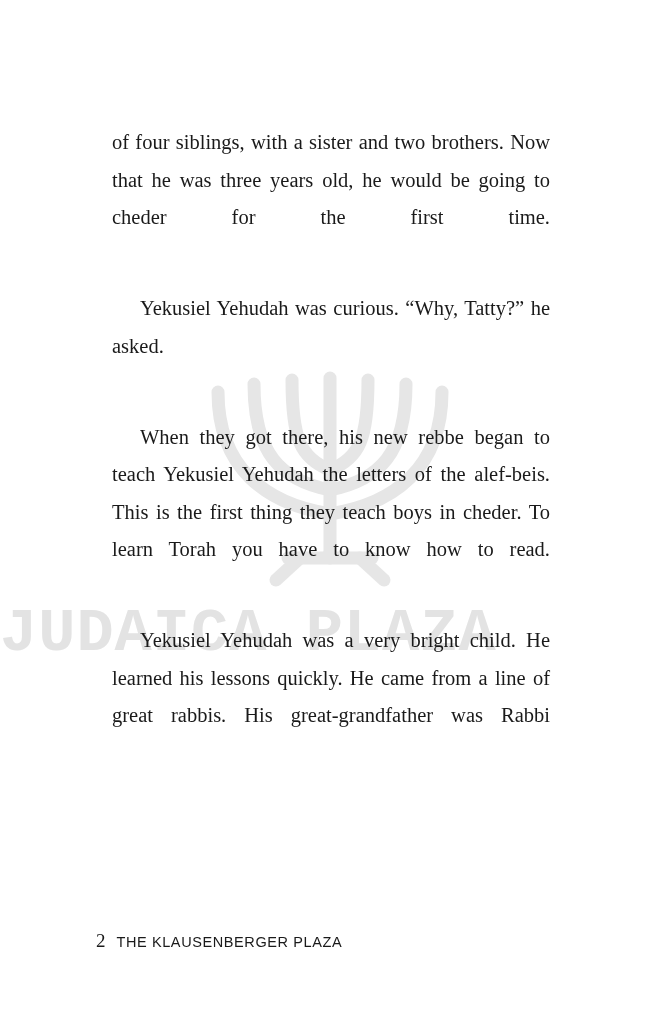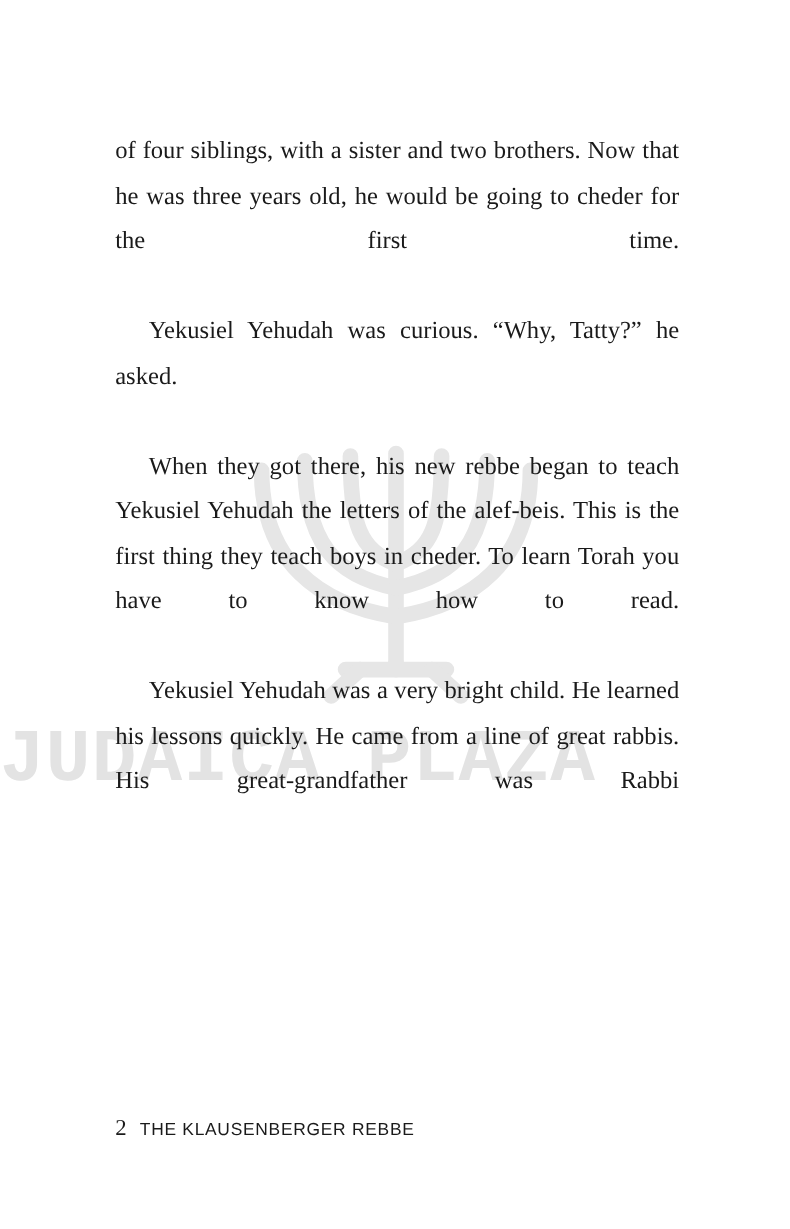--- a/index.html
+++ b/index.html
@@ -48,21 +48,21 @@
     opacity: 1;
   }
 
   
   .content {
     position: relative;
     z-index: 2;
     padding: 108px 92px 0 96px;
   }
   p {
-    margin: 0;
+    margin: 16px;
     font-size: 20.5px;
     line-height: 37.5px;
     color: #1a1a1a;
     text-align: justify;
     text-justify: inter-word;
     hyphens: manual;
   }
   p.indent {
     text-indent: 28px;
   }
@@ -125,16 +125,16 @@
 
   <div class="content">
     <p>of four siblings, with a sister and two brothers. Now that he was three years old, he would be going to cheder for the first time.</p>
     <p class="indent">Yekusiel Yehudah was curious. “Why, Tatty?” he asked.</p>
     <p class="indent">When they got there, his new rebbe began to teach Yekusiel Yehudah the letters of the alef-beis. This is the first thing they teach boys in cheder. To learn Torah you have to know how to read.</p>
     <p class="indent">Yekusiel Yehudah was a very bright child. He learned his lessons quickly. He came from a line of great rabbis. His great-grandfather was Rabbi</p>
   </div>
 
   <div class="footer">
     <span class="folio">2</span>
-    <span class="runhead">THE KLAUSENBERGER REBBE</span>
+    <span class="runhead">THE KLAUSENBERGER PLAZA</span>
   </div>
 
 </div>
 
 </body></html>

